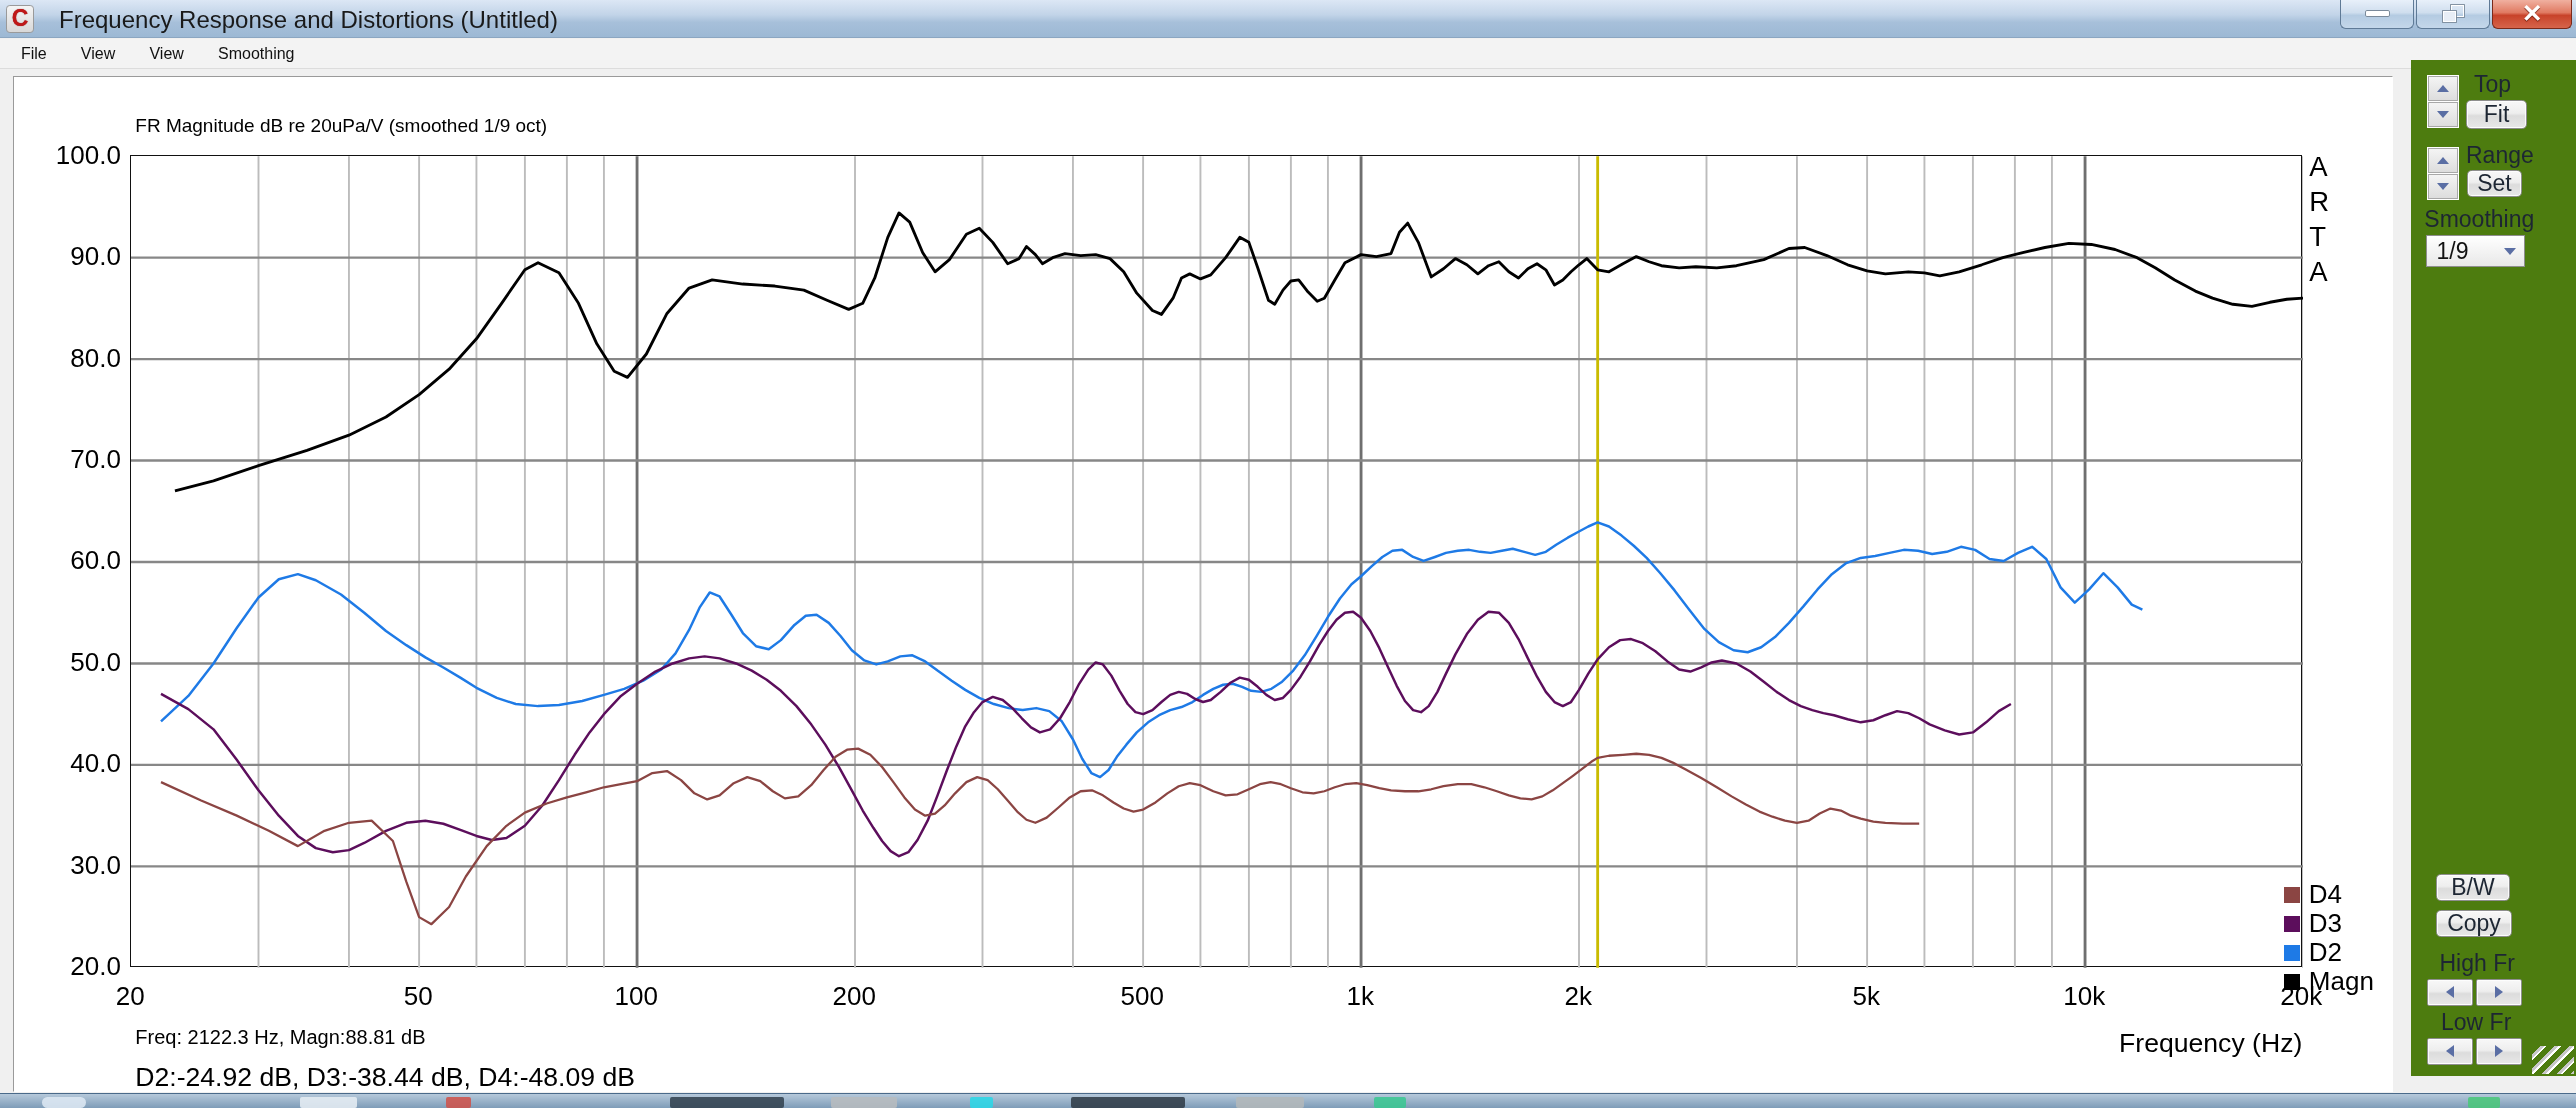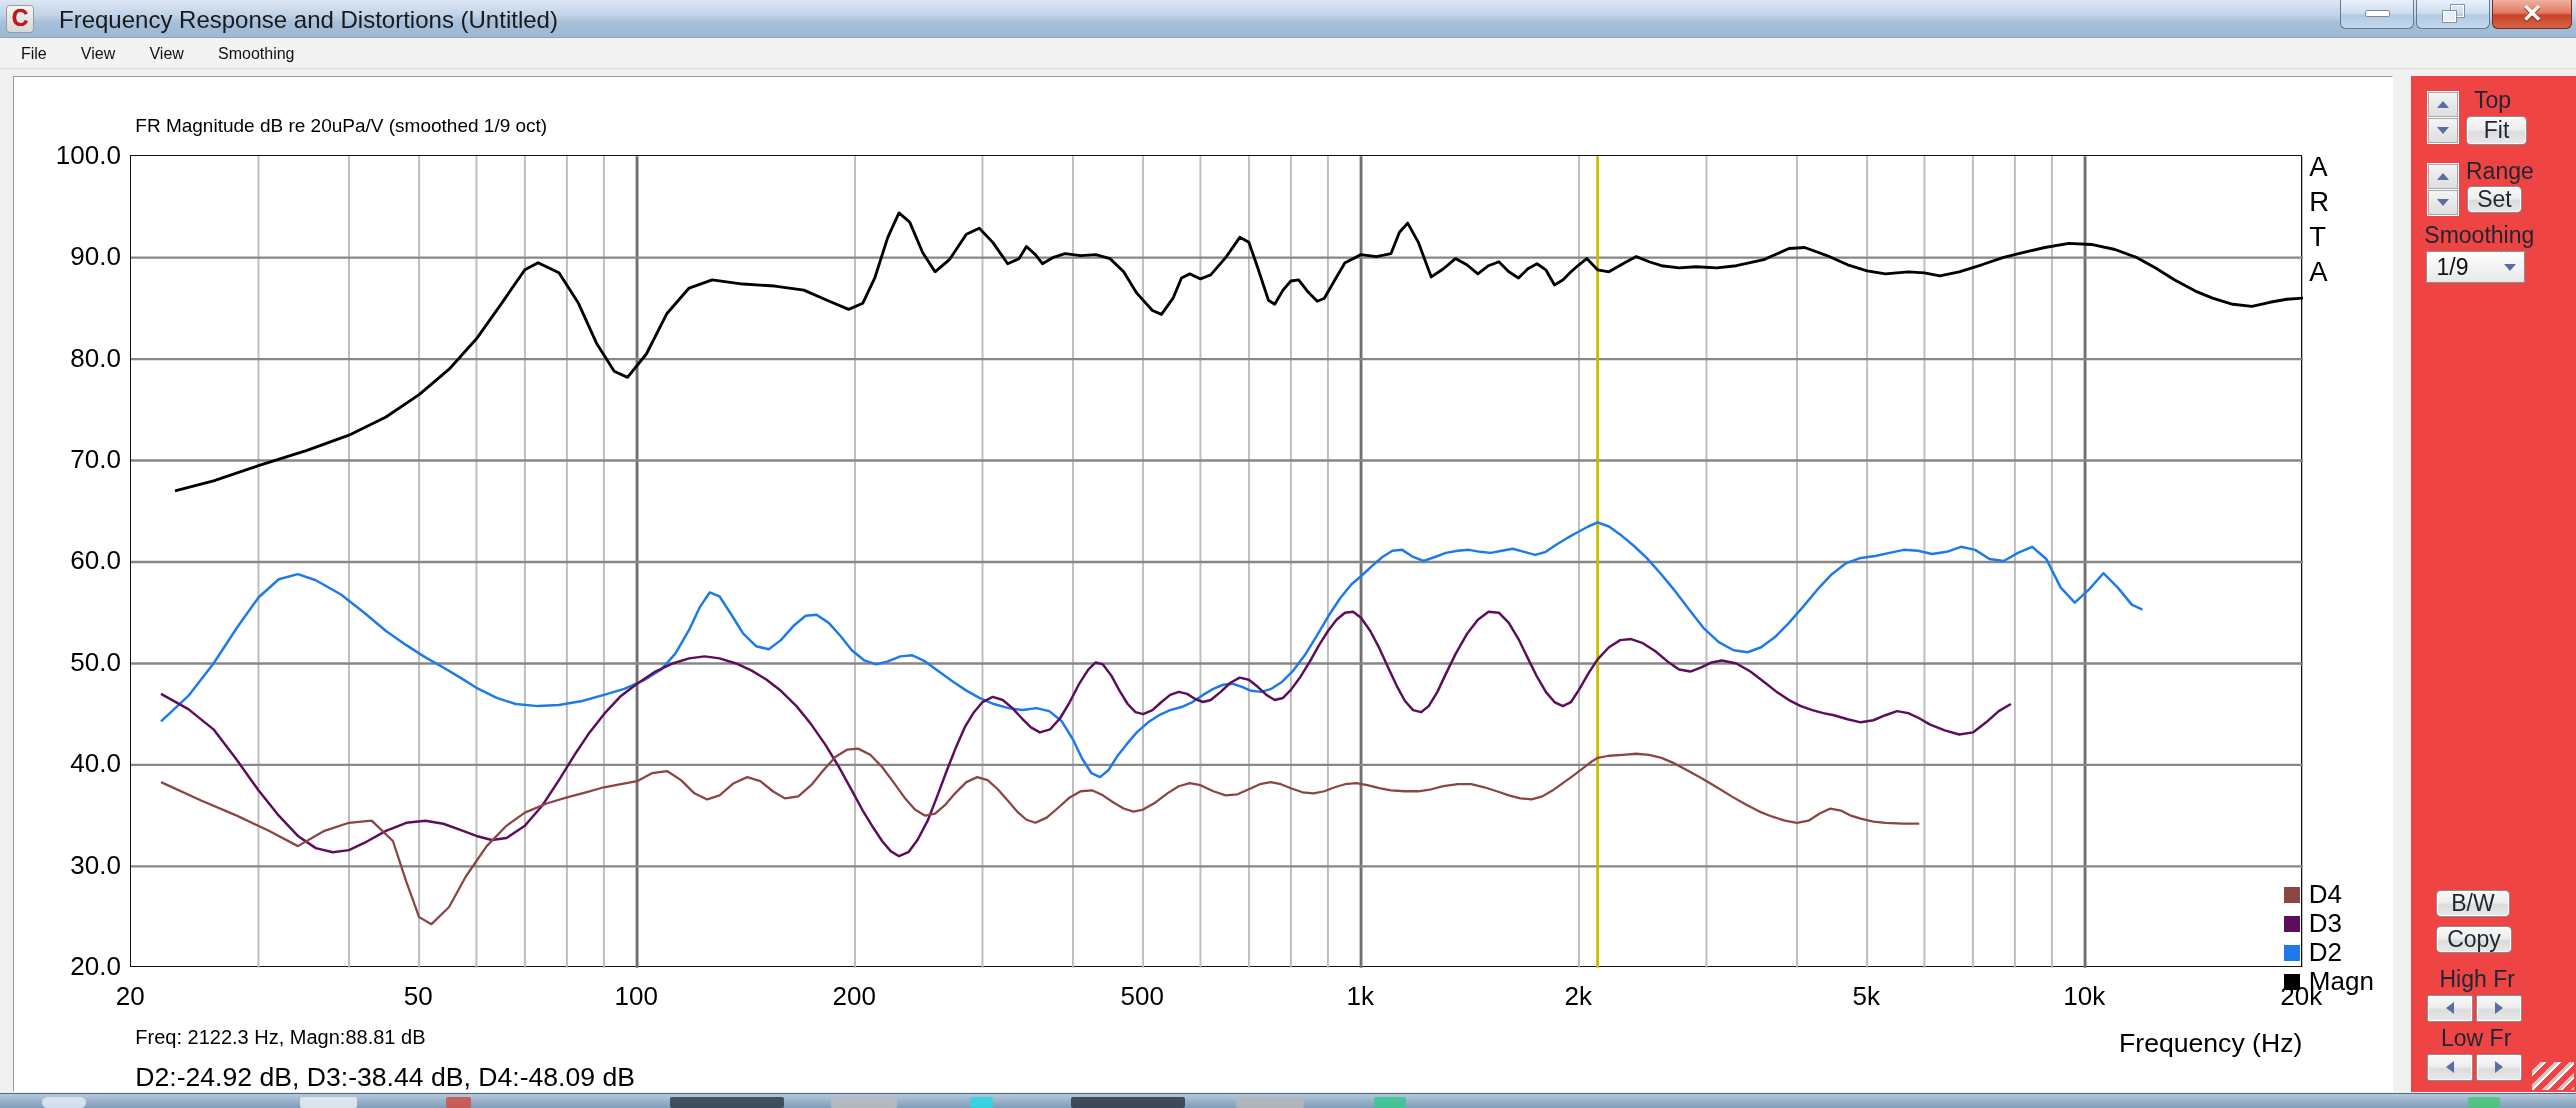--- a/index.html
+++ b/index.html
@@ -46,21 +46,21 @@
     line-height:35px;text-align:left;}
   .legend{position:absolute;left:2270px;top:803px;}
   .legend-item{display:flex;align-items:center;height:29px;}
   .legend-swatch{width:16px;height:16px;margin-right:8.5px;}
   .legend-label{font-size:26px;color:#000;}
   .freq-axis-label{position:absolute;left:2003px;top:951px;width:285px;text-align:right;
     font-size:26.6px;color:#000000;}
   .status1{position:absolute;left:121px;top:949px;font-size:20px;color:#000;}
   .status2{position:absolute;left:121px;top:985px;font-size:26.6px;color:#000;}
   
-  .right-panel{position:absolute;left:2411px;top:76px;width:165px;height:1016px;background:#ef4444;}
+  .right-panel{position:absolute;left:2411px;top:60px;width:165px;height:1016px;background:#4d7c0f;}
   .pnl-label{position:absolute;font-size:23px;color:#1d2633;}
   .pbtn{position:absolute;border:0.9px solid #8e8e8e;border-radius:4.7px;
     background:linear-gradient(#f8f8f8 0%,#eeeeee 45%,#dcdcdc 55%,#e8e8e8 100%);
     font-size:23px;color:#1d2633;display:flex;align-items:center;justify-content:center;
     box-shadow:inset 0 0 0 0.9px #fdfdfd;}
   .spinner{position:absolute;width:32px;height:53px;border:0.9px solid #fff;background:#fff;}
   .spin-btn{width:30px;height:25px;border:0.9px solid #a8a8a8;
     background:linear-gradient(#f4f4f4,#dddddd);display:flex;align-items:center;justify-content:center;}
   .spin-btn + .spin-btn{margin-top:0.9px;}
   .tri-up{width:0;height:0;border-left:6.6px solid transparent;border-right:6.6px solid transparent;

